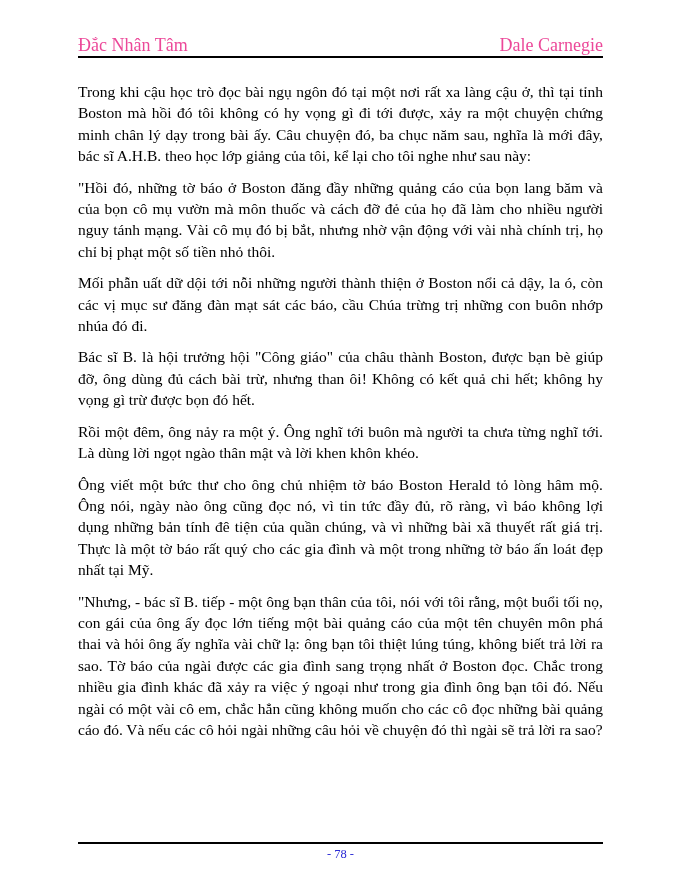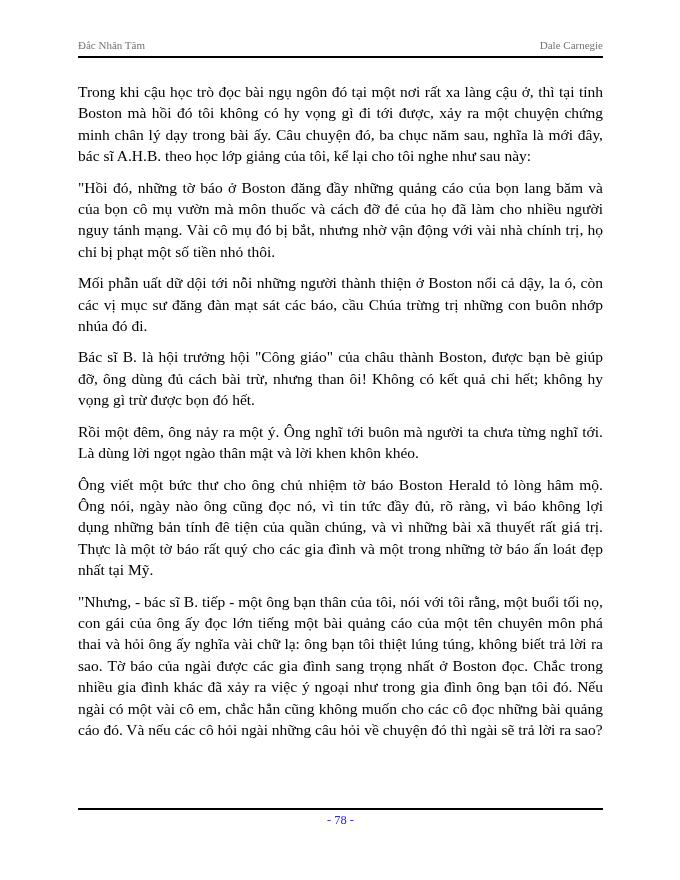--- a/index.html
+++ b/index.html
@@ -18,22 +18,22 @@
     position: absolute;
     inset: 0;
     padding: 38px 77px 0 78px;
     box-sizing: border-box;
     background: #ffffff;
   }
   .page-header {
     display: flex;
     justify-content: space-between;
     align-items: baseline;
-    font-size: 11px;
-    color: #737373;
+    font-size: 18px;
+    color: #ec4899;
     line-height: 15px;
   }
   .header-rule {
     border: none;
     border-top: 2.5px solid #000000;
     margin: 3px 0 0 0;
   }
   .content {
     margin-top: 23px;
     font-size: 15.5px;
@@ -42,21 +42,21 @@
     text-align: justify;
   }
   .content p {
     margin: 5px 0 10px 0;
     text-indent: 0;
   }
   .page-footer {
     position: absolute;
     left: 78px;
     right: 77px;
-    top: 808px;
+    top: 842px;
   }
   .footer-rule {
     border: none;
     border-top: 2.5px solid #000000;
     margin: 0;
   }
   .page-number {
     text-align: center;
     font-size: 12.5px;
     color: #2b2bd5;

